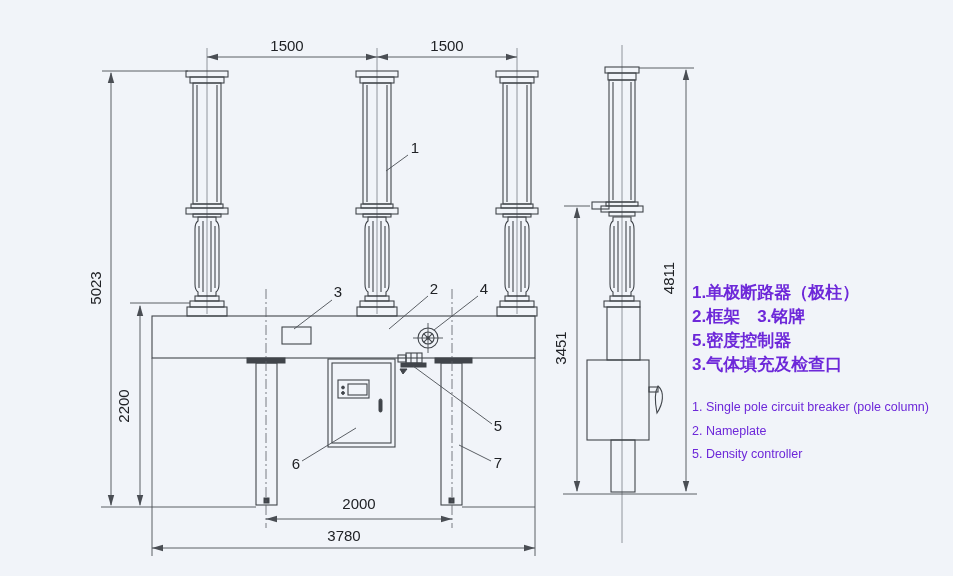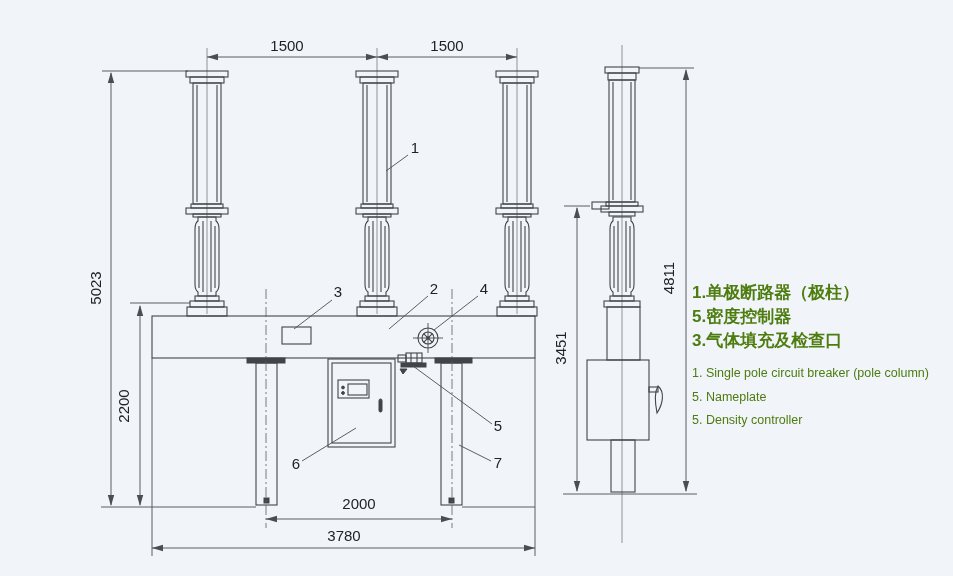--- a/index.html
+++ b/index.html
@@ -14,23 +14,23 @@
   svg{position:absolute;left:0;top:0;}
   
   .s  {stroke:var(--line);stroke-width:1.1;fill:none;}
   .sf {stroke:var(--line);stroke-width:1;fill:var(--line);}
   .thin{stroke:#7a7e85;stroke-width:0.8;fill:none;}
   .dim {stroke:var(--dimline);stroke-width:0.9;fill:none;}
   .dash{stroke:#5a5e64;stroke-width:0.8;fill:none;stroke-dasharray:10 3 2 3;}
   .arr {fill:var(--dimline);stroke:none;}
   text{fill:var(--ink);font-family:"Liberation Sans",sans-serif;font-size:15px;}
   
-  .legend{position:absolute;left:692px;top:281px;width:258px;color:#4d7c0f;}
+  .legend{position:absolute;left:692px;top:281px;width:258px;color:#6d28d9;}
   .zh div{font-size:17px;font-weight:700;line-height:24px;white-space:nowrap;}
-  .en{margin-top:9px;}
+  .en{margin-top:19px;}
   .en div{font-size:12.5px;font-weight:400;line-height:23.7px;white-space:nowrap;}
 </style>
 </head>
 <body>
 
 <div class="stage">
 
 <svg width="953" height="576" viewBox="0 0 953 576">
 
   <defs>
@@ -213,23 +213,24 @@
     <text text-anchor="middle" x="296" y="469">6</text>
 
     <line class="dim" x1="491" y1="461" x2="459" y2="445"></line>
     <text text-anchor="middle" x="498" y="468">7</text>
   </g>
 </svg>
 
 <div class="legend">
   <div class="zh">
     <div>1.单极断路器（极柱）</div>
+    <div>2.框架　3.铭牌</div>
     <div>5.密度控制器</div>
     <div>3.气体填充及检查口</div>
   </div>
   <div class="en">
     <div>1. Single pole circuit breaker (pole column)</div>
-    <div>5. Nameplate</div>
+    <div>2. Nameplate</div>
     <div>5. Density controller</div>
   </div>
 </div>
 
 </div>
 
 </body></html>

